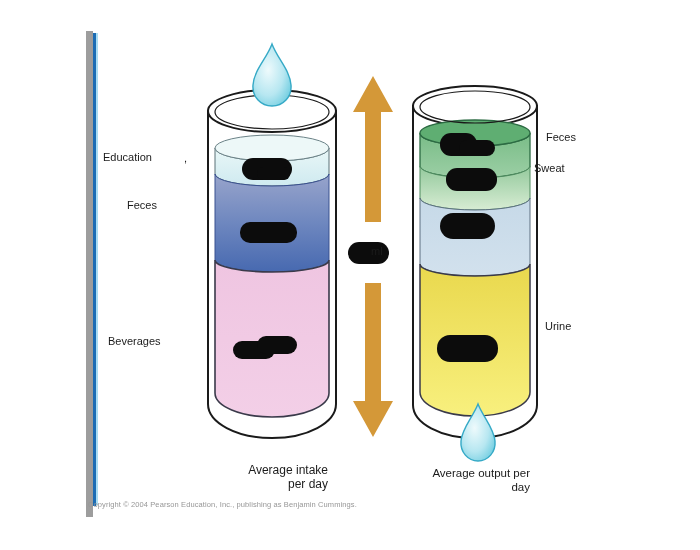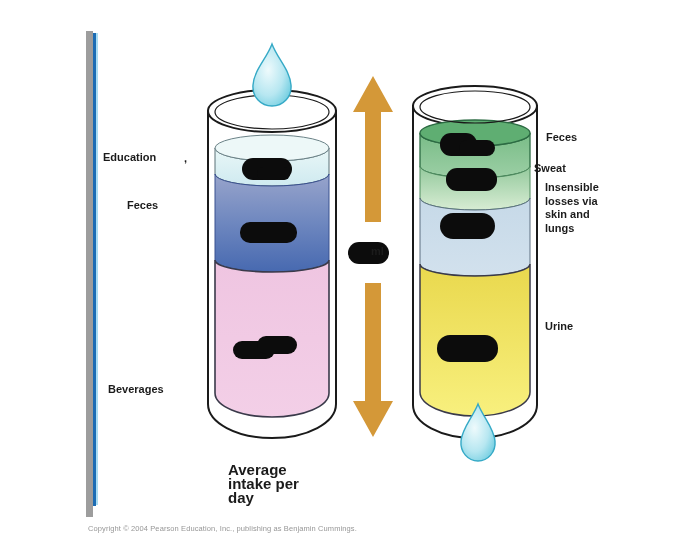--- a/index.html
+++ b/index.html
@@ -1,35 +1,35 @@
 <!DOCTYPE html>
 <html><head>
 <meta charset="utf-8">
 <style>
   html,body{margin:0;padding:0;background:#fff;}
   #stage{position:relative;width:700px;height:550px;background:#ffffff;overflow:hidden;
          font-family:"Liberation Sans",sans-serif;}
-  .lbl{position:absolute;font-weight:bold;font-size:11px;color:#1b1b1b;line-height:13px;}
+  .lbl{position:absolute;font-weight:normal;font-size:11px;color:#1b1b1b;line-height:13px;text-align:right;}
   .edge{position:absolute;}
   #edge-gray{left:86px;top:31px;width:7px;height:486px;background:#9d9d9d;}
   #edge-blue{left:93px;top:33px;width:3px;height:473px;background:#1c6cb4;}
   #edge-lightblue{left:96px;top:33px;width:2px;height:472px;background:#aadcf2;}
   #metabolism-label{left:103px;top:151px;}
   #comma-mark{left:184px;top:152px;}
   #foods-label{left:127px;top:199px;}
-  #beverages-label{left:108px;top:335px;margin-top:48px;}
+  #beverages-label{left:108px;top:335px;}
   #feces-label{left:546px;top:131px;}
   #sweat-label{left:534px;top:162px;}
   #insensible-label{left:545px;top:181px;width:68px;line-height:13.5px;}
   #urine-label{left:545px;top:320px;}
-  #intake-caption{left:228px;top:463px;width:100px;font-size:15px;line-height:14px;}
+  #intake-caption{left:228px;top:463px;width:100px;font-size:12px;line-height:14px;}
   #output-caption{left:430px;top:466px;width:100px;font-size:11.5px;line-height:14px;}
   #ml-label{left:371px;top:245px;}
   #copyright-line{position:absolute;left:88px;top:500px;font-size:7.5px;color:#979797;
-                  white-space:nowrap;font-weight:normal;letter-spacing:0.1px;margin-top:24px;}
+                  white-space:nowrap;font-weight:normal;letter-spacing:0.1px;}
   svg{position:absolute;left:0;top:0;}
 </style>
 </head>
 <body>
 
 <div id="stage">
 
   <div class="edge" id="edge-gray"></div>
   <div class="edge" id="edge-blue"></div>
   <div class="edge" id="edge-lightblue"></div>
@@ -116,21 +116,21 @@
     <path d="M478 404 C473 417 462 428 461 441 C460 452 468 461 478 461 C488 461 496 452 495 441 C494 428 483 417 478 404 Z" fill="url(#dropGrad)" stroke="#35a9c6" stroke-width="1.4"></path>
   </svg>
 
   <div class="lbl" id="metabolism-label">Education</div>
   <div class="lbl" id="comma-mark">,</div>
   <div class="lbl" id="foods-label">Feces</div>
   <div class="lbl" id="beverages-label">Beverages</div>
 
   <div class="lbl" id="feces-label">Feces</div>
   <div class="lbl" id="sweat-label">Sweat</div>
-  <div class="lbl" id="insensible-label">Insensible losses via skin and lungs</div>
   <div class="lbl" id="urine-label">Urine</div>
 
   <div class="lbl" id="ml-label">ml</div>
 
   <div class="lbl" id="intake-caption">Average intake per day</div>
+  <div class="lbl" id="output-caption">Average output per day</div>
 
   <div id="copyright-line">Copyright © 2004 Pearson Education, Inc., publishing as Benjamin Cummings.</div>
 </div>
 
 </body></html>

